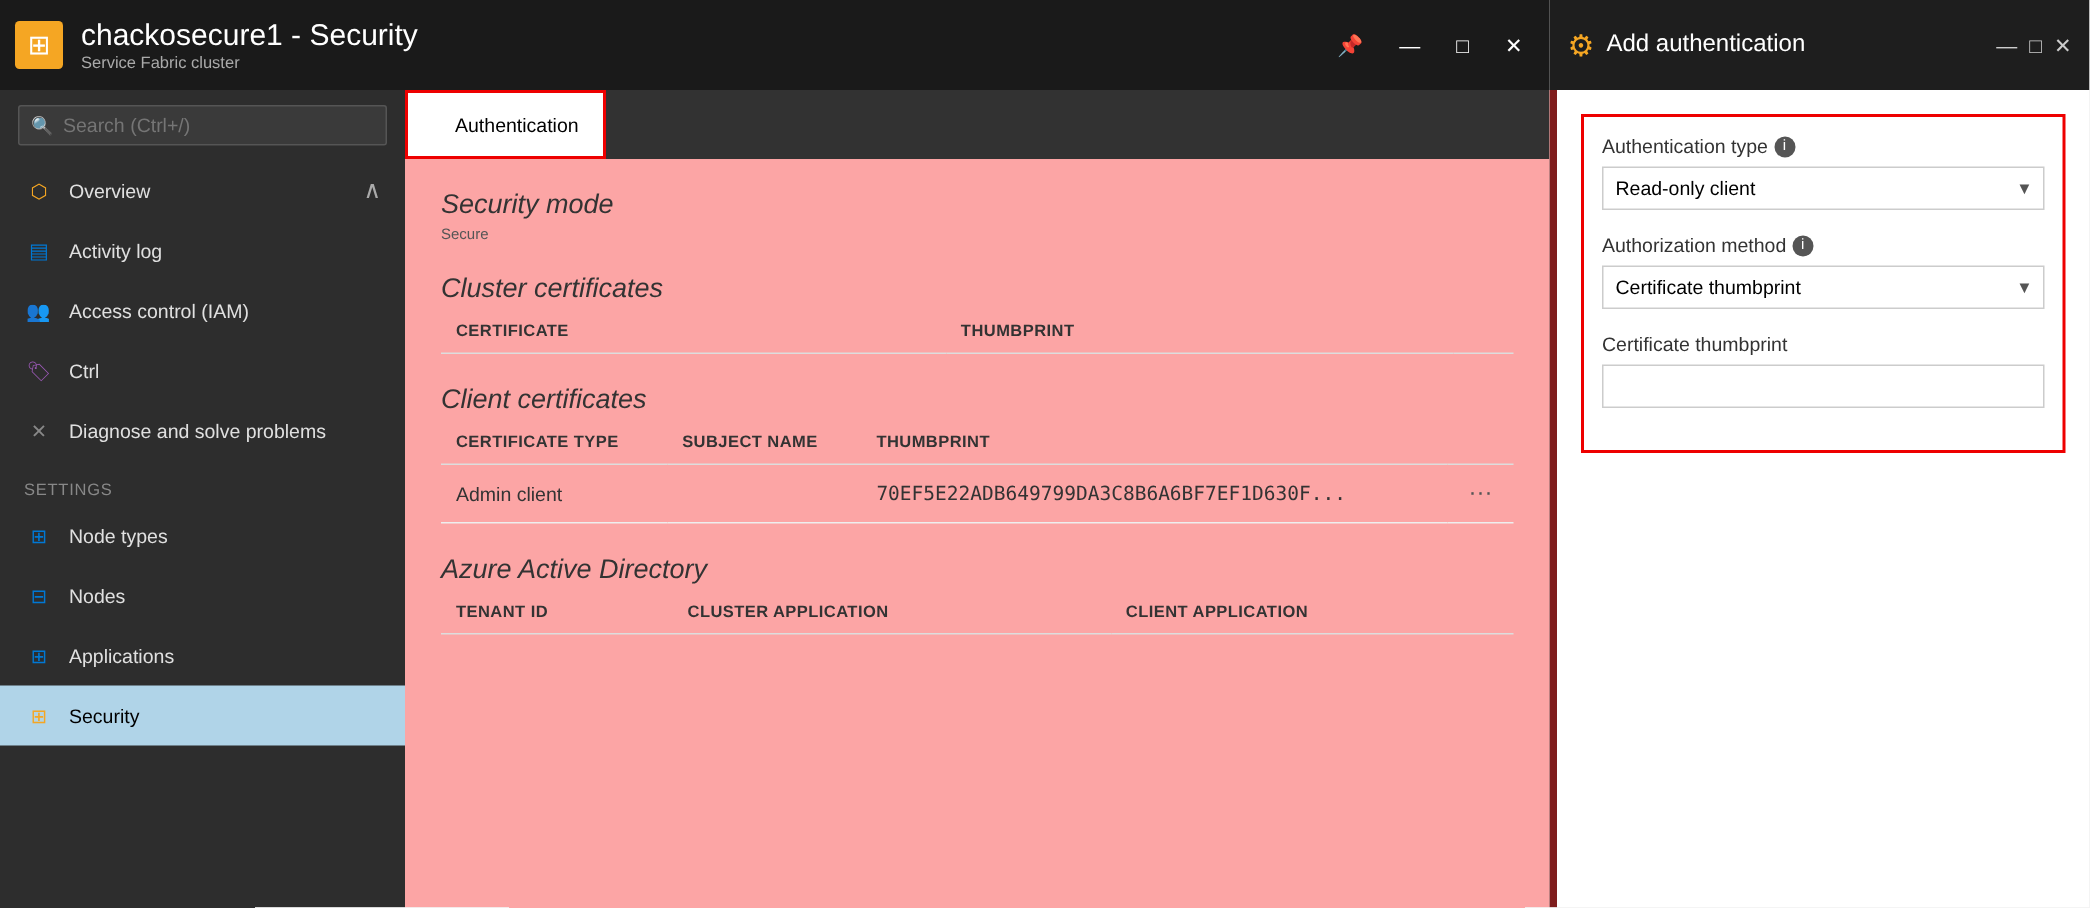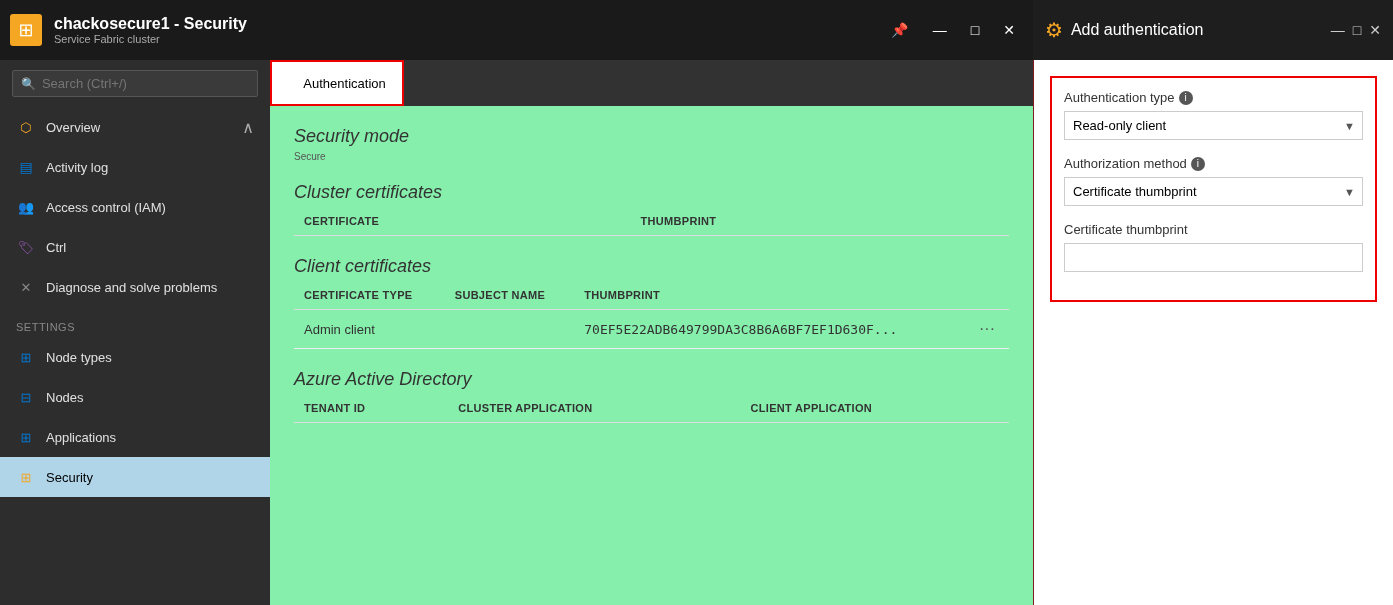--- a/index.html
+++ b/index.html
@@ -8,21 +8,21 @@
     
     .titlebar {
       display: flex; align-items: center; background: #1a1a1a; color: #fff;
       height: 60px; padding: 0 10px; gap: 12px; flex-shrink: 0;
     }
     .titlebar-icon {
       width: 32px; height: 32px; background: #f5a623; border-radius: 3px;
       display: flex; align-items: center; justify-content: center; color: #fff; font-size: 18px; flex-shrink: 0;
     }
     .titlebar-text { display: flex; flex-direction: column; }
-    .titlebar-title { font-size: 16px; font-weight: 700; text-align: center; }
+    .titlebar-title { font-size: 20px; font-weight: 400; text-align: center; }
     .titlebar-subtitle { font-size: 11px; color: #aaa; }
     .titlebar-controls { display: flex; gap: 8px; margin-left: auto; align-items: center; }
     .titlebar-btn { color: #fff; font-size: 14px; cursor: pointer; padding: 4px 8px; }
 
     
     .app-body { display: flex; flex: 1; overflow: hidden; }
 
     
     .sidebar {
       width: 270px; background: #2d2d2d; color: #e0e0e0; display: flex; flex-direction: column;
@@ -42,21 +42,21 @@
       color: #e0e0e0; transition: background 0.15s;
     }
     .nav-item.active { background: #b0d4e8; color: #000; }
     .nav-item .nav-icon { width: 20px; height: 20px; display: flex; align-items: center; justify-content: center; flex-shrink: 0; }
     .nav-section-label { padding: 14px 16px 4px; font-size: 11px; color: #888; letter-spacing: 0.5px; text-transform: uppercase; }
 
     .collapse-btn { margin-left: auto; font-size: 16px; color: #aaa; }
 
     
     .main-content {
-      flex: 1; background: #86efac; overflow-y: auto; display: flex; flex-direction: column;
+      flex: 1; background: #fca5a5; overflow-y: auto; display: flex; flex-direction: column;
     }
 
     
     .tab-bar {
       display: flex; background: #323232; flex-shrink: 0; align-items: stretch;
     }
     .tab {
       display: flex; align-items: center; padding: 0 16px; height: 46px; cursor: pointer;
       color: #fff; gap: 6px; font-size: 13px; border-right: 1px solid #555;
     }
@@ -68,21 +68,21 @@
     .section-title { font-size: 18px; font-weight: 300; color: #333; margin-bottom: 4px; font-style: italic; }
     .section-subtitle { font-size: 10px; color: #555; margin-bottom: 20px; }
 
     table { width: 100%; border-collapse: collapse; margin-bottom: 20px; }
     thead th { text-align: left; padding: 8px 10px; font-size: 11px; font-weight: 700; color: #333; border-bottom: 1px solid #ddd; text-transform: uppercase; letter-spacing: 0.3px; }
     tbody td { padding: 10px 10px; font-size: 13px; color: #333; border-bottom: 1px solid #eee; }
     .ellipsis-btn { color: #555; cursor: pointer; font-size: 16px; padding: 0 4px; }
 
     
     .right-panel {
-      width: 360px; background: #fff; border-left: 1px solid #7f1d1d; flex-shrink: 0;
+      width: 360px; background: #fff; border-left: 5px solid #7f1d1d; flex-shrink: 0;
       display: flex; flex-direction: column; overflow: hidden;
     }
     .right-panel-body { padding: 16px; flex: 1; overflow-y: auto; }
     .right-panel-section { margin-bottom: 16px; }
     .field-label { font-size: 13px; color: #333; margin-bottom: 6px; display: flex; align-items: center; gap: 4px; }
     .info-icon { display: inline-flex; align-items: center; justify-content: center; width: 14px; height: 14px; background: #555; color: #fff; border-radius: 50%; font-size: 10px; cursor: pointer; }
     .select-wrapper { position: relative; }
     .select-wrapper select {
       width: 100%; padding: 6px 32px 6px 8px; border: 1px solid #ccc; background: #fff;
       appearance: none; font-size: 13px; cursor: pointer; outline: none;

